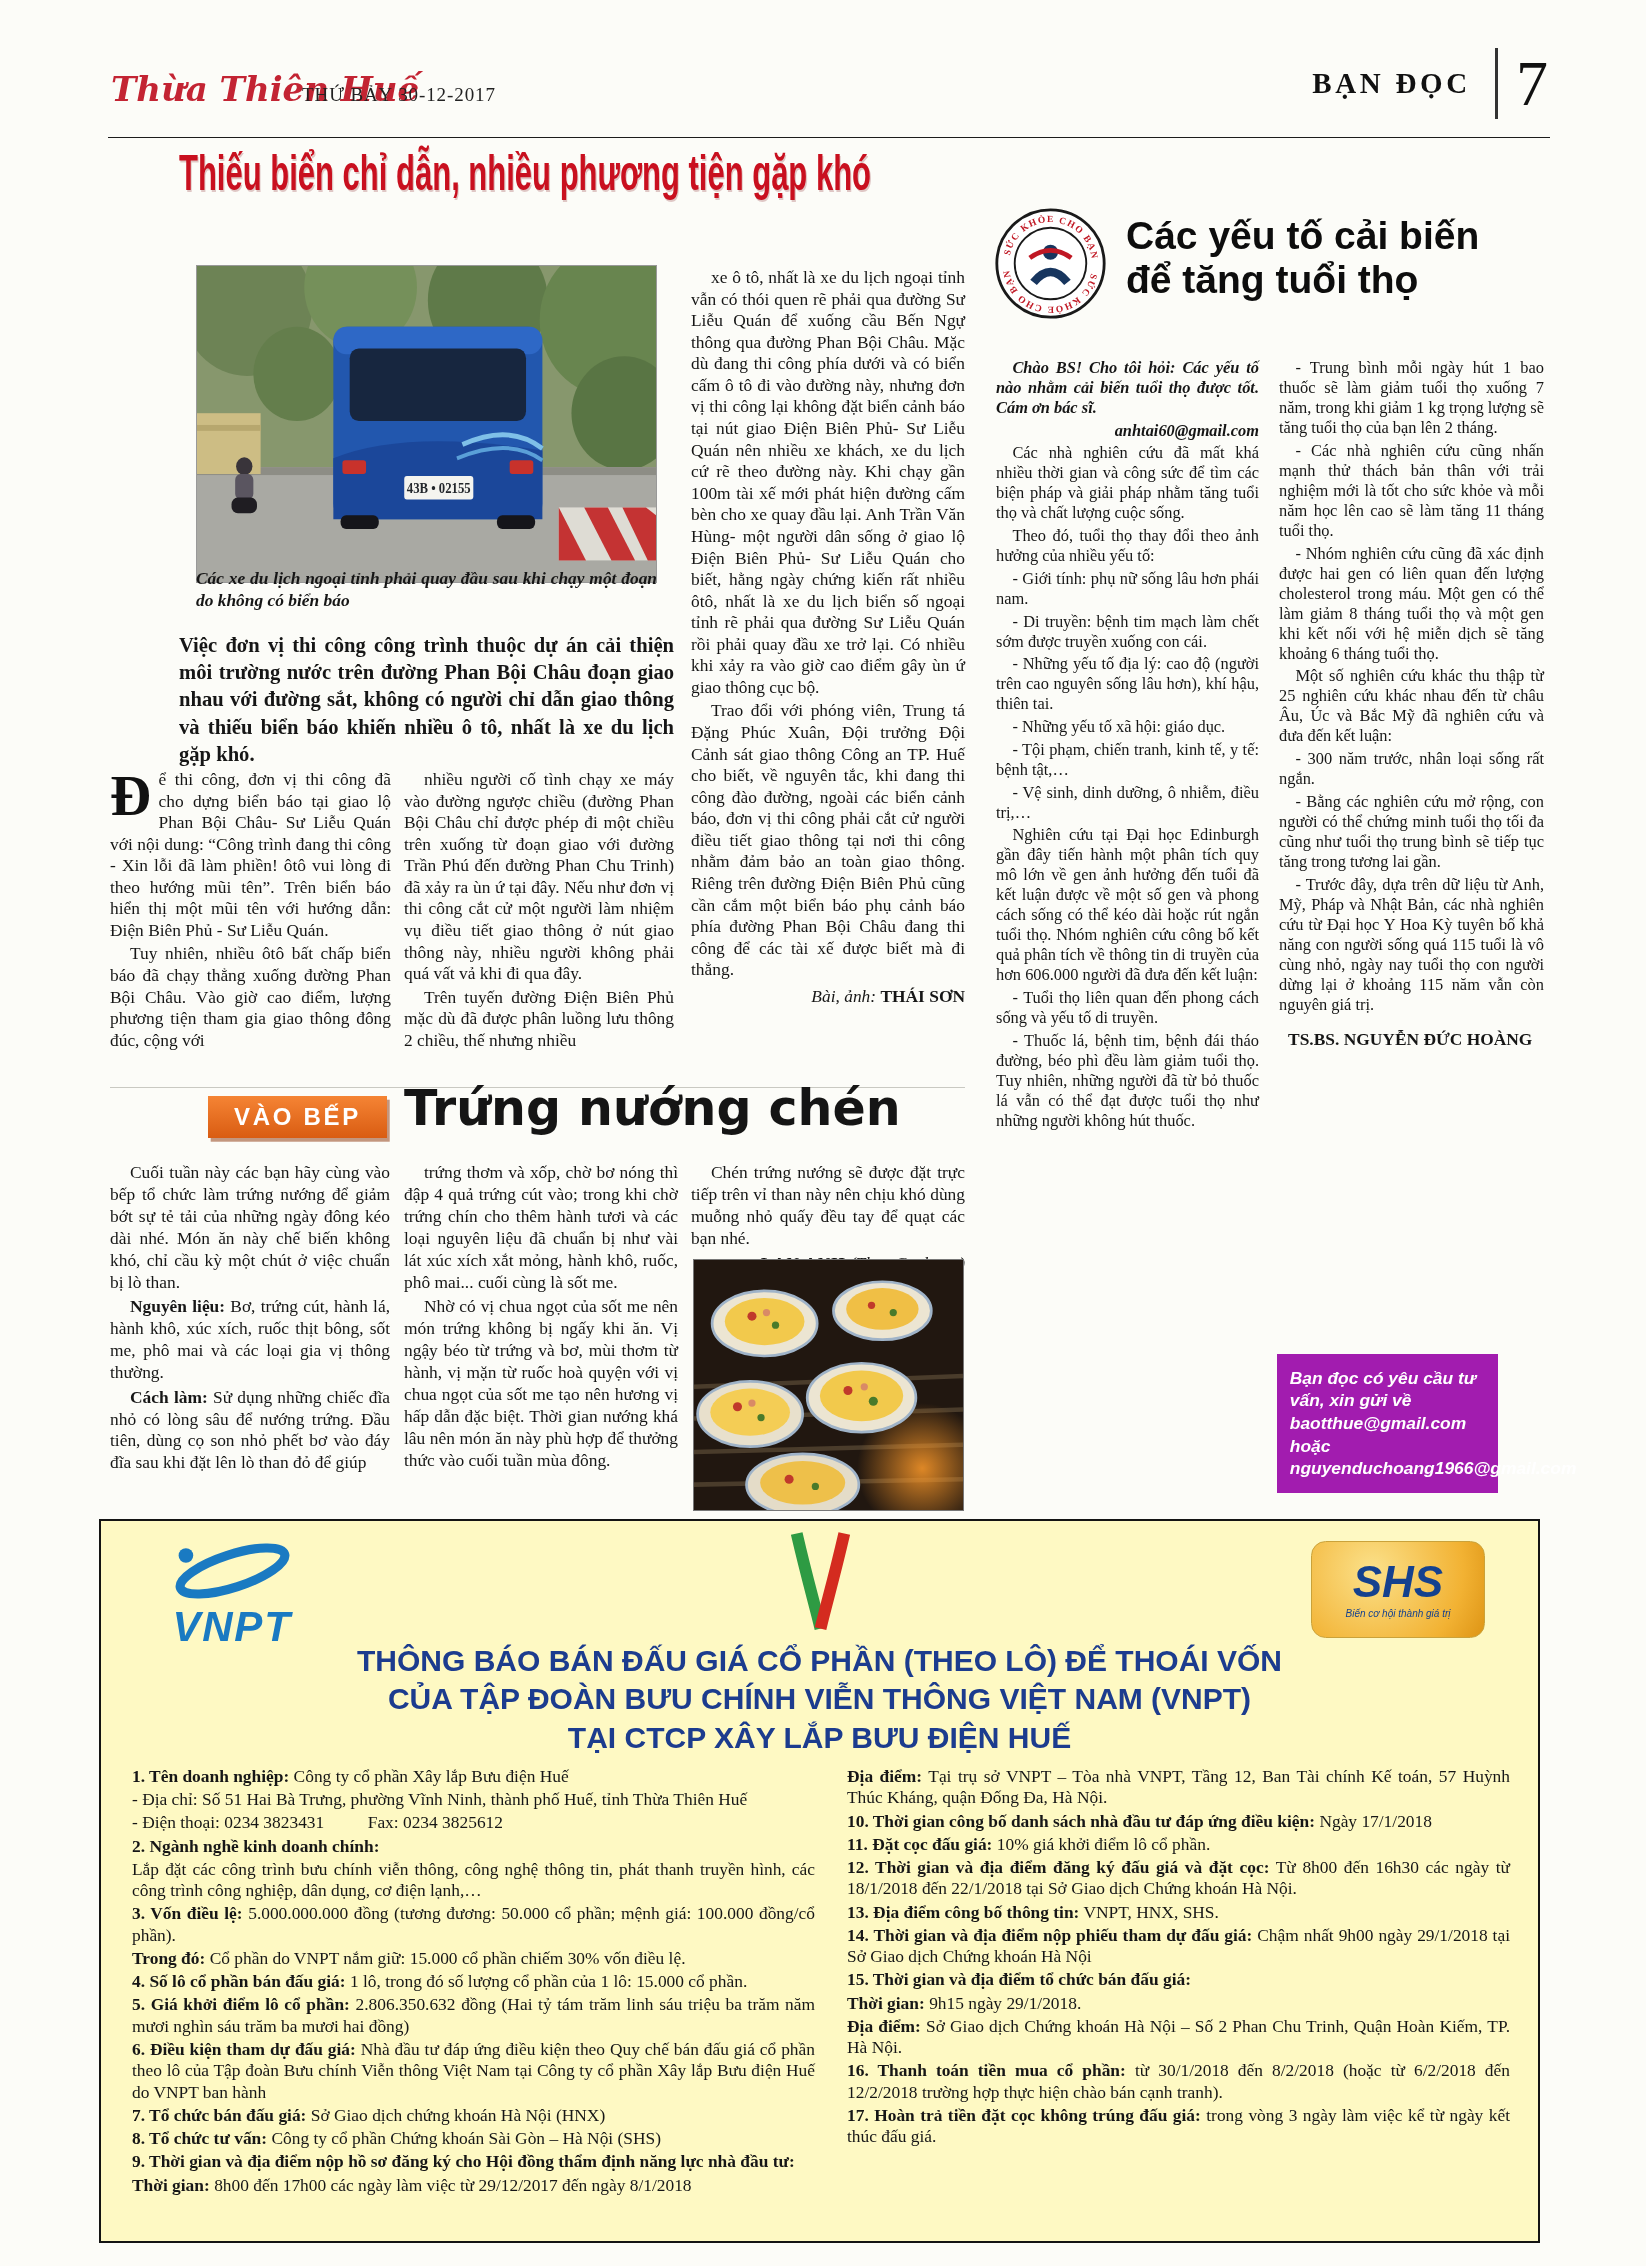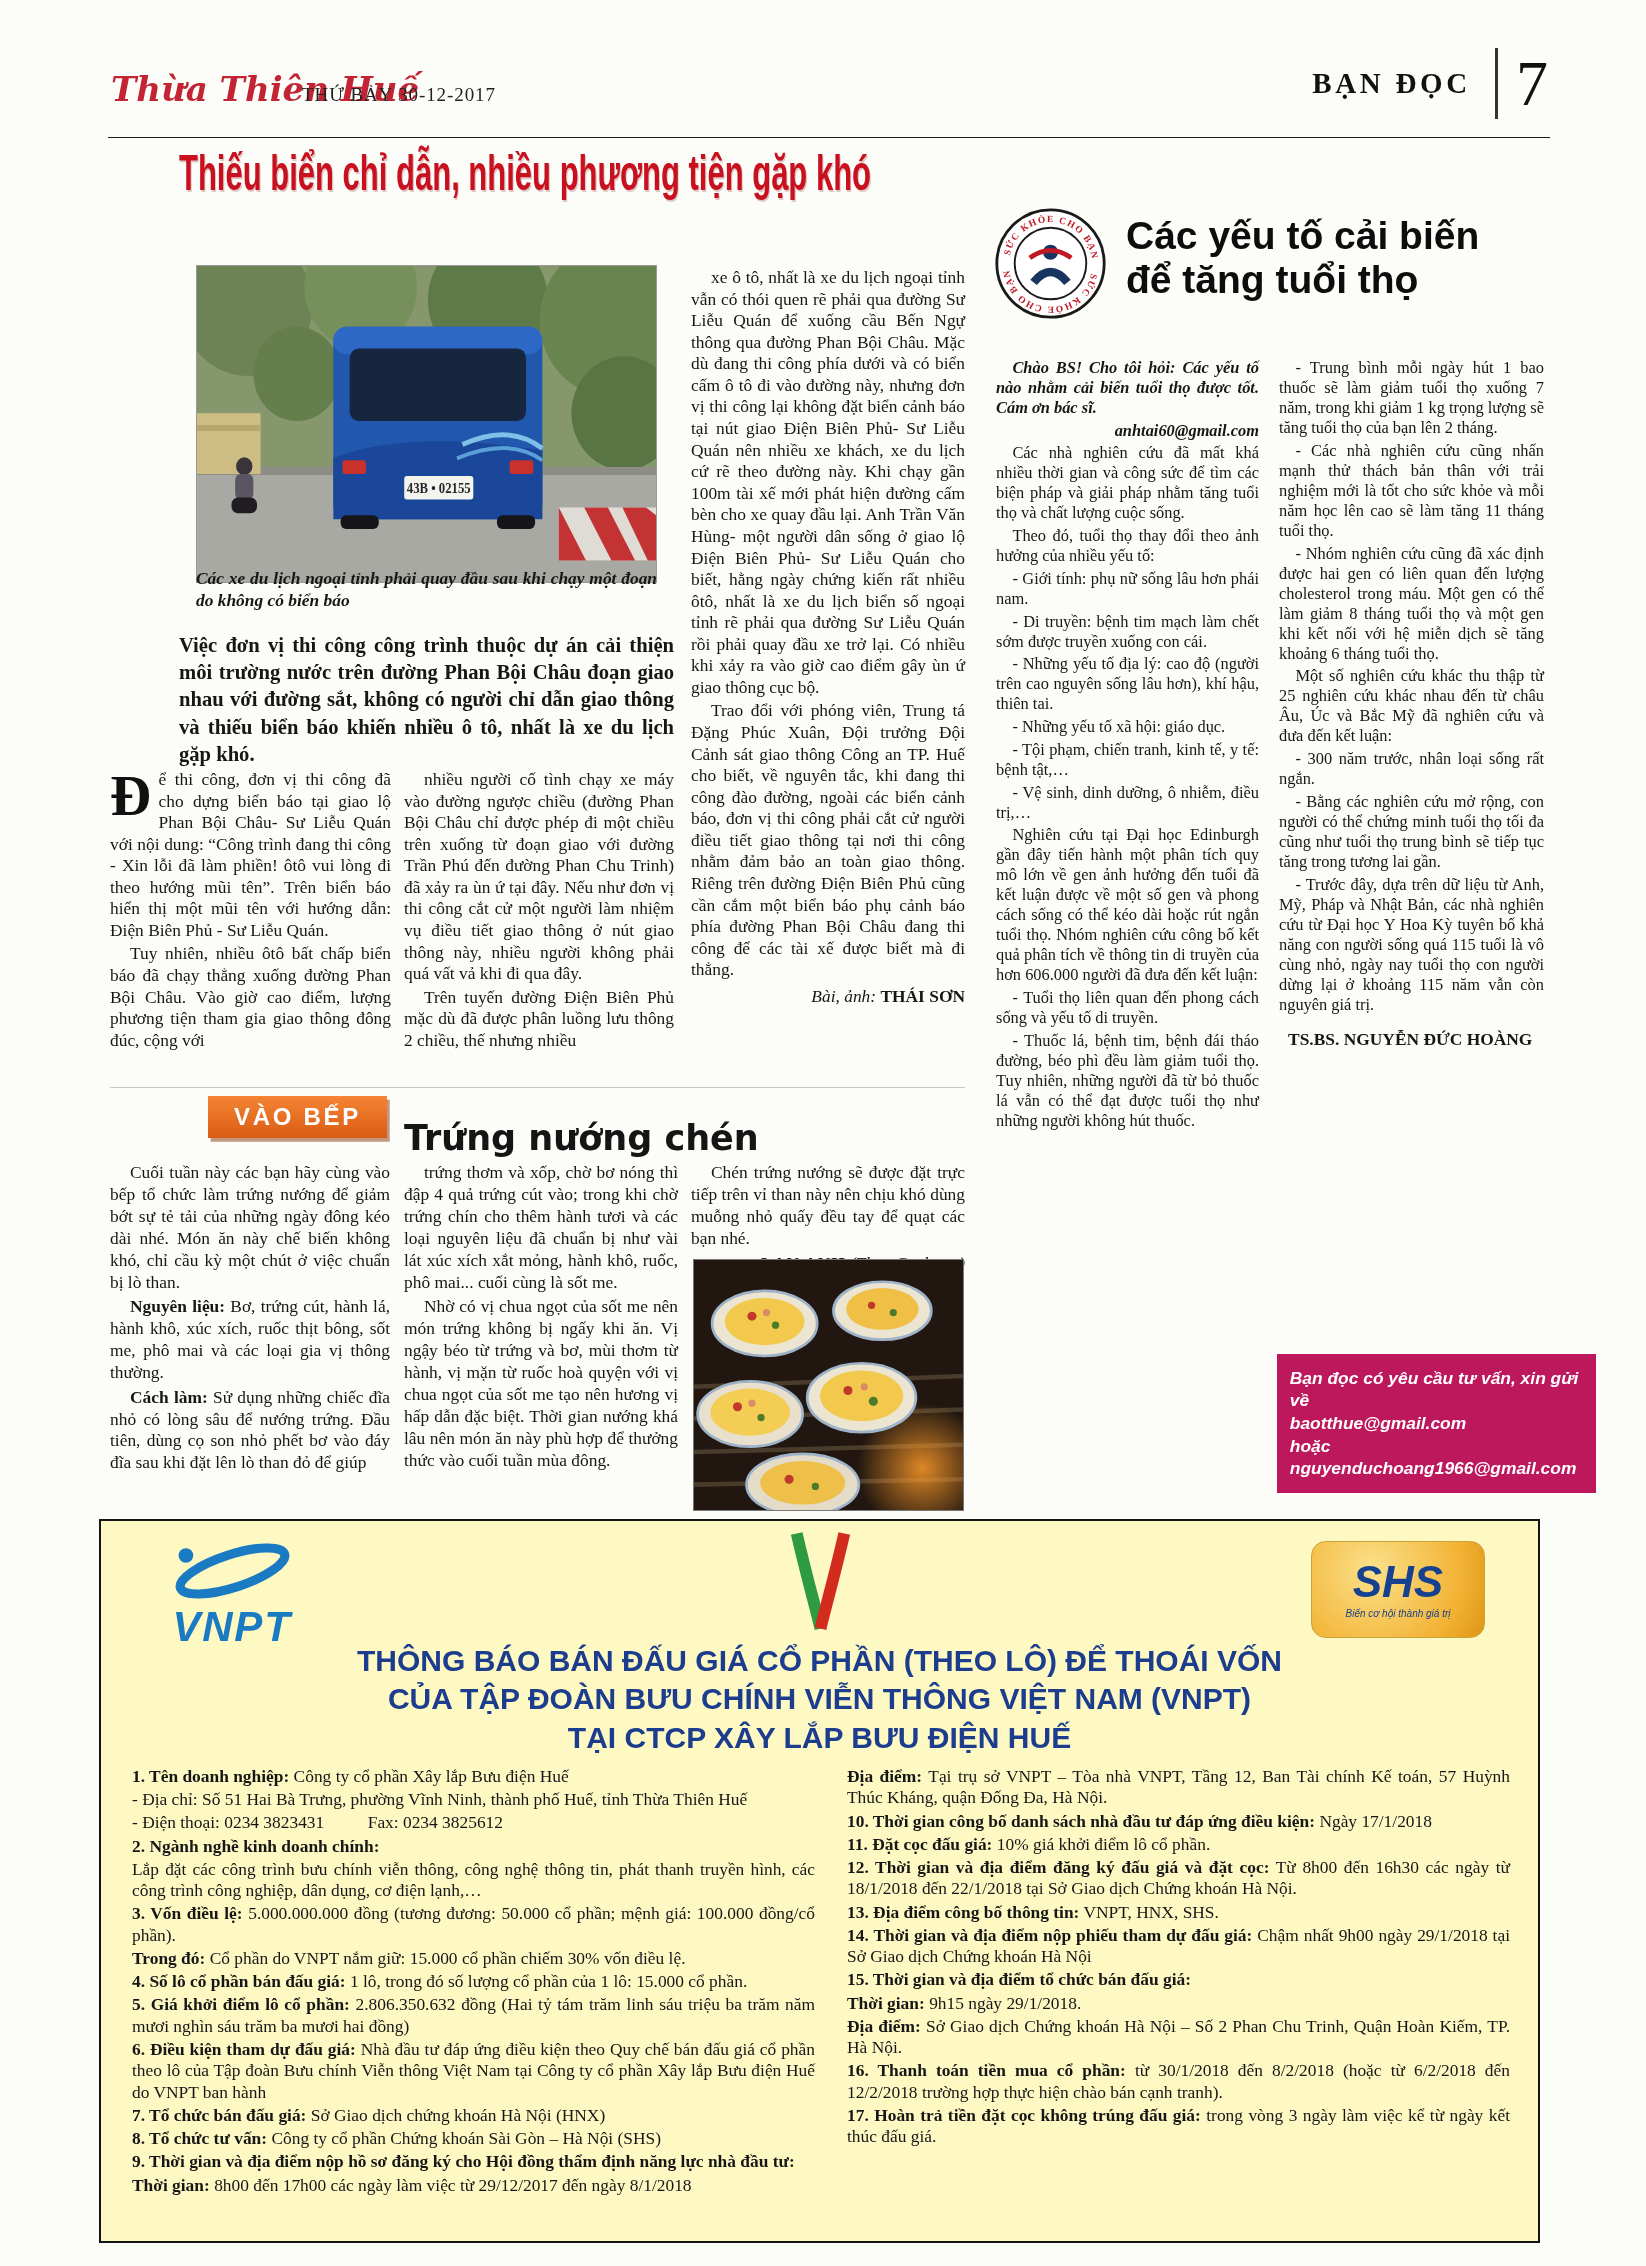--- a/index.html
+++ b/index.html
@@ -31,25 +31,25 @@
   
   .h-emblem{position:absolute;top:207px;left:994px;width:113px;height:113px;}
   .h-title{position:absolute;top:214px;left:1126px;width:429px;font-family:"Liberation Sans",sans-serif;font-weight:bold;font-size:39px;line-height:1.12;color:#0d0d0d;}
   .hcol{position:absolute;font-size:16.4px;line-height:1.22;text-align:justify;width:263px;}
   .hcol p{margin:0 0 2.7px 0;text-indent:16.4px;}
   .hcolA{top:358px;left:996px;}
   .hcolB{top:358px;left:1279px;width:265px;}
   .h-question{font-weight:bold;font-style:italic;}
   .h-qemail{font-weight:bold;font-style:italic;text-align:right;text-indent:0 !important;}
   .h-author{font-weight:bold;margin-top:14.6px !important;text-indent:9.1px !important;font-size:17.4px;}
-  .contact-box{position:absolute;top:1354px;left:1277px;width:319px;box-sizing:border-box;background:#be185d;color:#fff;padding:12.8px 12.8px;font-family:"Liberation Sans",sans-serif;font-weight:bold;font-style:italic;font-size:17.4px;line-height:1.3;}
+  .contact-box{position:absolute;top:1354px;left:1277px;width:221px;box-sizing:border-box;background:#a21caf;color:#fff;padding:12.8px 12.8px;font-family:"Liberation Sans",sans-serif;font-weight:bold;font-style:italic;font-size:17.4px;line-height:1.3;}
   .contact-box .cmail{color:#fff;}
   
   .kicker{position:absolute;top:1096px;left:208px;width:179px;height:42px;background:linear-gradient(180deg,#f58434,#d95c12);color:#fff;font-family:"Liberation Sans",sans-serif;font-weight:bold;font-size:24px;letter-spacing:2.7px;display:flex;align-items:center;justify-content:center;box-shadow:2.7px 3.7px 0 #a8431003, 2.7px 3.7px 0 rgba(140,50,8,.5);}
-  .recipe-title{position:absolute;top:1080px;left:404px;font-family:"DejaVu Sans",sans-serif;font-weight:bold;font-size:35px;color:#151515;white-space:nowrap;margin-top:38px;}
+  .recipe-title{position:absolute;top:1080px;left:404px;font-family:"DejaVu Sans",sans-serif;font-weight:bold;font-size:49px;color:#151515;white-space:nowrap;}
   .rcol{position:absolute;top:1162px;font-size:17.4px;line-height:1.26;text-align:justify;}
   .rcol p{margin:0 0 2.7px 0;text-indent:20px;}
   .rcol1{left:110px;width:280px;}
   .rcol2{left:404px;width:274px;}
   .rcol3{left:691px;width:274px;}
   .r-byline{text-align:right;text-indent:0 !important;margin-top:3.7px !important;}
   .r-byline b{letter-spacing:0.9px;}
   .food-photo{position:absolute;top:1259px;left:693px;width:271px;height:252px;border:0.9px solid #777;box-sizing:border-box;}
   .food-photo svg{display:block;width:100%;height:100%;}
   

